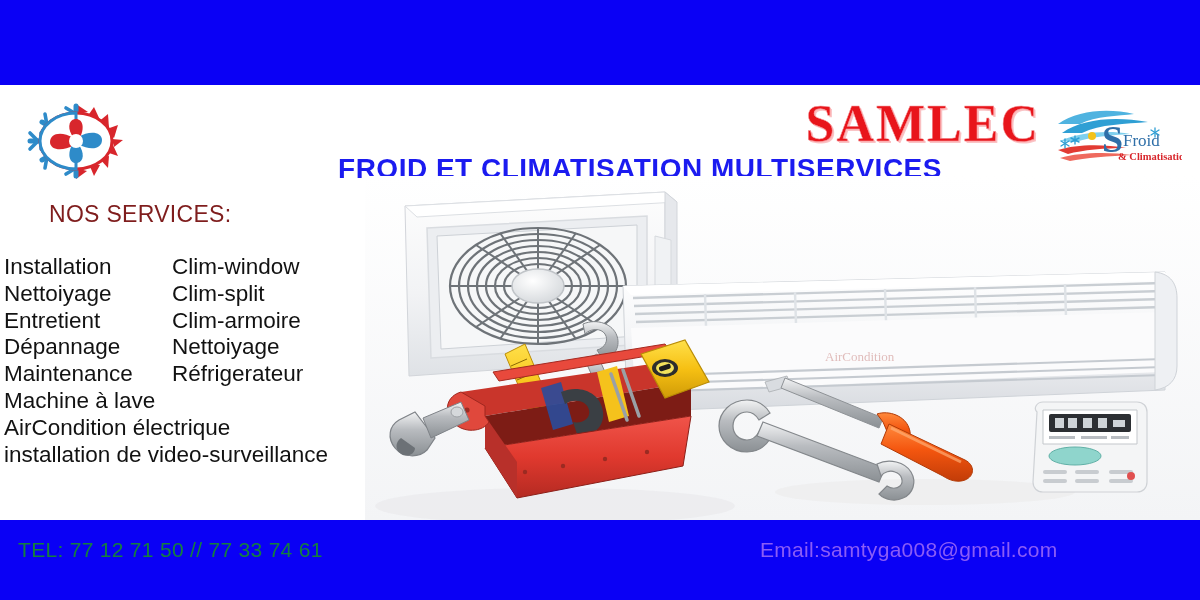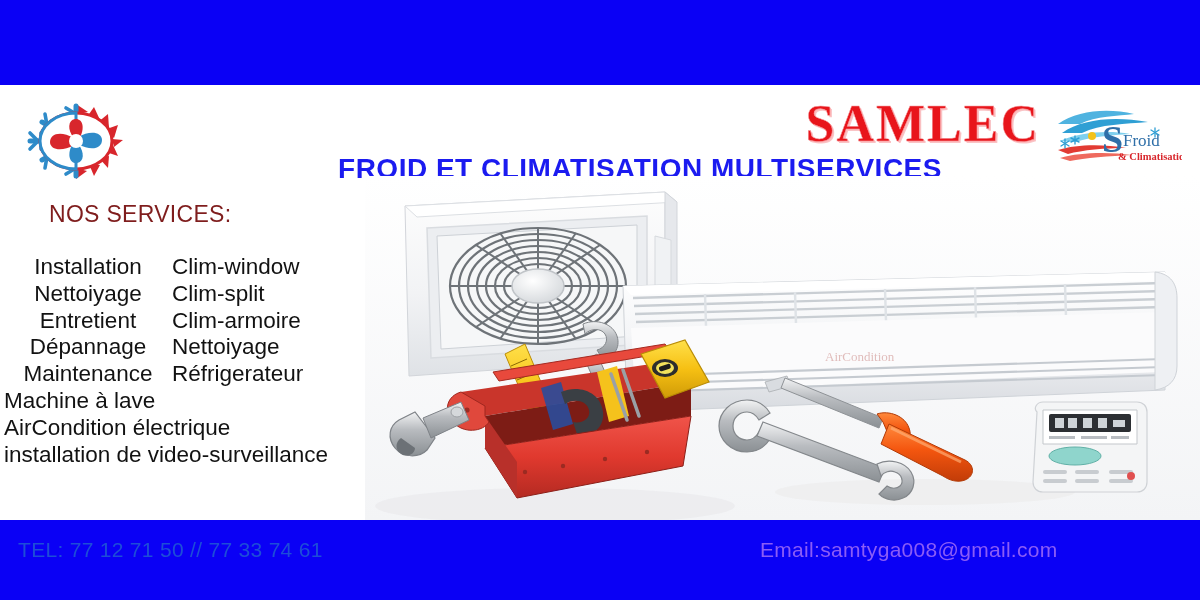--- a/index.html
+++ b/index.html
@@ -64,37 +64,36 @@
   #services-list {
     position:absolute; left:4px; top:254px;
     width:380px;
   }
   .svc-row {
     display:flex;
     font-size:22.5px;
     line-height:26.8px;
     color:#121212;
     white-space:nowrap;
-    text-align:center;
   }
   .svc-a { display:inline-block; width:168px; }
   .svc-b { display:inline-block; }
   .svc-wide { display:inline-block; }
 
   
   #photo {
     position:absolute; left:365px; top:176px; width:835px; height:344px;
     overflow:hidden;
   }
   #photo svg { width:100%; height:100%; display:block; }
 
   
   #tel-text {
     position:absolute; left:18px; top:538px;
-    font-size:21px; color:#1d4ed8; letter-spacing:0.3px;
+    font-size:21px; color:#15803d; letter-spacing:0.3px;
   }
   #email-text {
     position:absolute; left:760px; top:538px;
     font-size:21px; color:#8b5cf6; letter-spacing:0.3px;
   }
 </style>
 </head>
 <body>
 
 <div id="banner">

